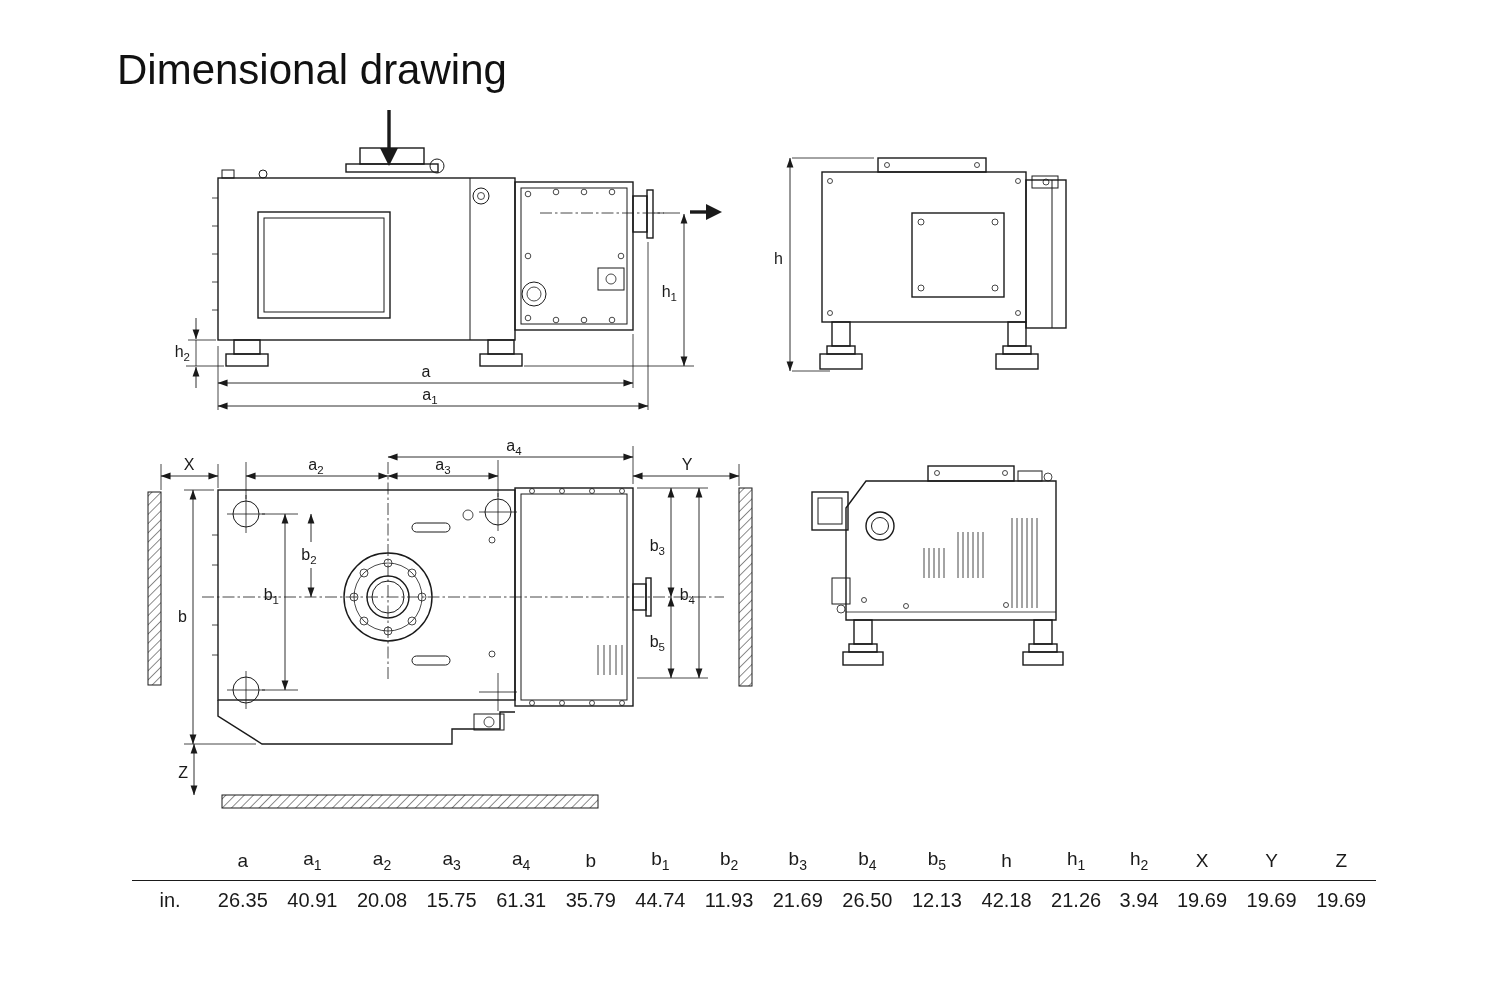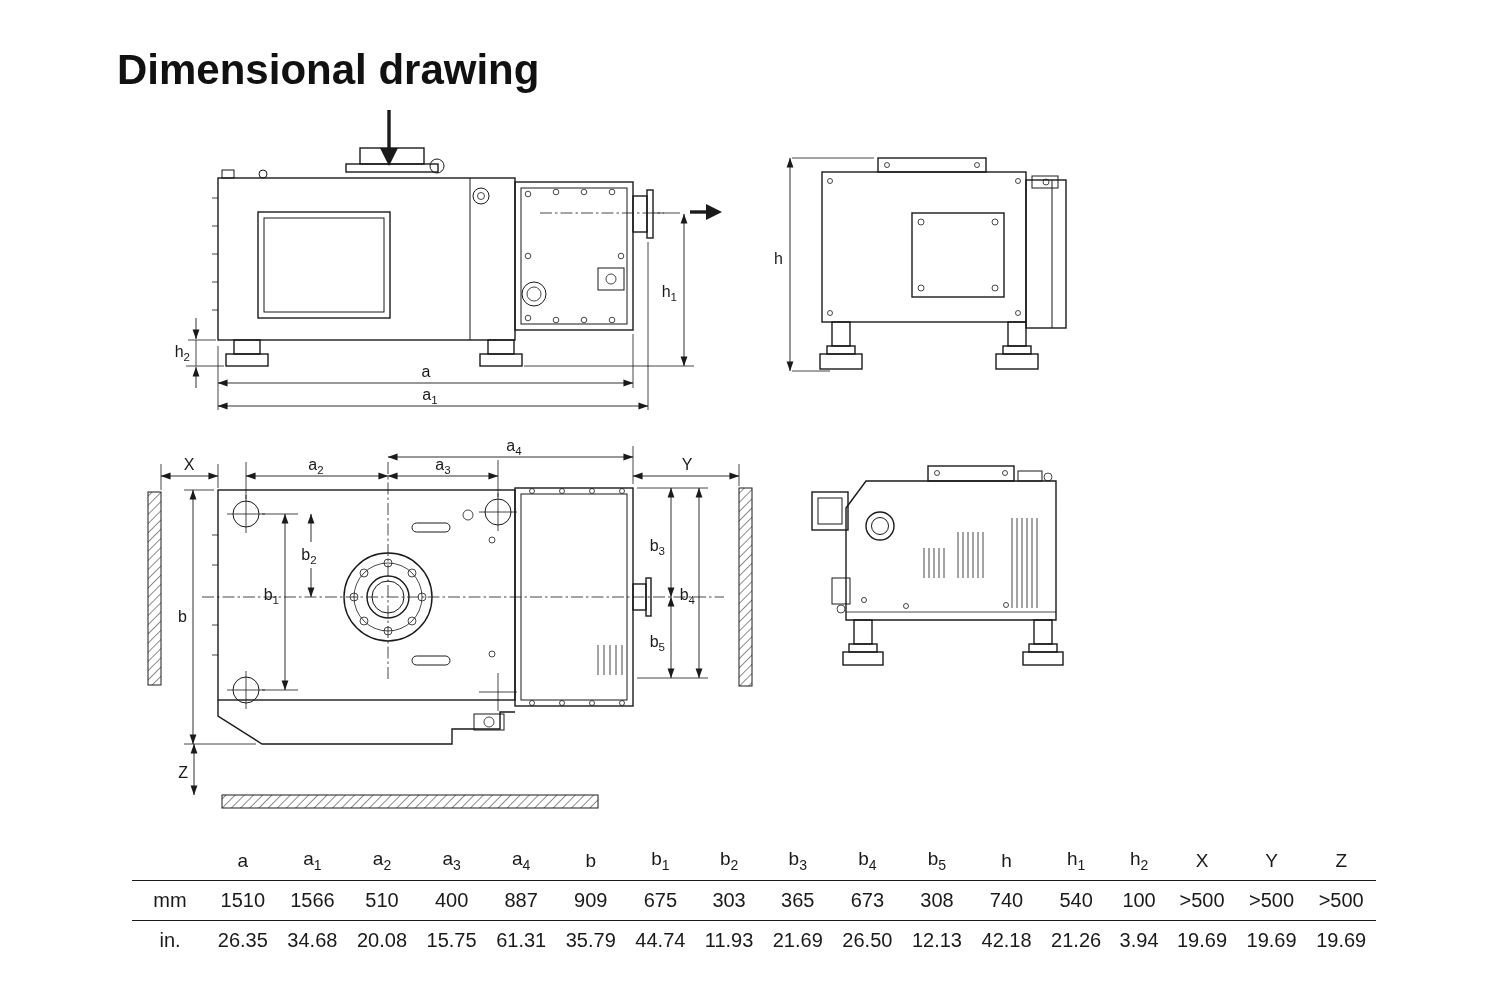--- a/index.html
+++ b/index.html
@@ -1,18 +1,18 @@
 <!DOCTYPE html>
 <html><head>
 <meta charset="utf-8">
 <style>
   * { margin:0; padding:0; box-sizing:border-box; }
   html,body { background:#fff; font-family:"Liberation Sans","DejaVu Sans",sans-serif; color:#1a1a1a; }
   .page { position:relative; width:1502px; height:1002px; background:#fff; overflow:hidden; }
-  .title { position:absolute; left:117px; top:46px; font-size:42px; font-weight:700; color:#111; }
+  .title { position:absolute; left:117px; top:46px; font-size:42px; font-weight:400; color:#111; }
   svg.canvas { position:absolute; left:0; top:0; }
 
   
   .canvas rect,.canvas circle,.canvas line,.canvas path,.canvas polyline { fill:none; stroke:#1a1a1a; stroke-width:1; }
   .canvas polygon { fill:#1a1a1a; stroke:none; }
   .canvas .ol   { stroke-width:1.4; }
   .canvas .ol2  { stroke-width:1; }
   .canvas .thin { stroke-width:0.8; }
   .canvas .dim  { stroke-width:0.9; }
   .canvas .cl   { stroke-width:0.8; stroke-dasharray:12 3 2.5 3; }
@@ -332,43 +332,23 @@
             <th>h</th>
             <th>h<sub>1</sub></th>
             <th>h<sub>2</sub></th>
             <th>X</th>
             <th>Y</th>
             <th>Z</th>
           </tr>
       </thead>
       <tbody>
           <tr>
-            <td class="unitcell">mm</td>
-            <td>1510</td>
-            <td>1566</td>
-            <td>510</td>
-            <td>400</td>
-            <td>887</td>
-            <td>909</td>
-            <td>675</td>
-            <td>303</td>
-            <td>365</td>
-            <td>673</td>
-            <td>308</td>
-            <td>740</td>
-            <td>540</td>
-            <td>100</td>
-            <td>&gt;500</td>
-            <td>&gt;500</td>
-            <td>&gt;500</td>
-          </tr>
-          <tr>
             <td class="unitcell">in.</td>
             <td>26.35</td>
-            <td>34.68</td>
+            <td>40.91</td>
             <td>20.08</td>
             <td>15.75</td>
             <td>61.31</td>
             <td>35.79</td>
             <td>44.74</td>
             <td>11.93</td>
             <td>21.69</td>
             <td>26.50</td>
             <td>12.13</td>
             <td>42.18</td>

